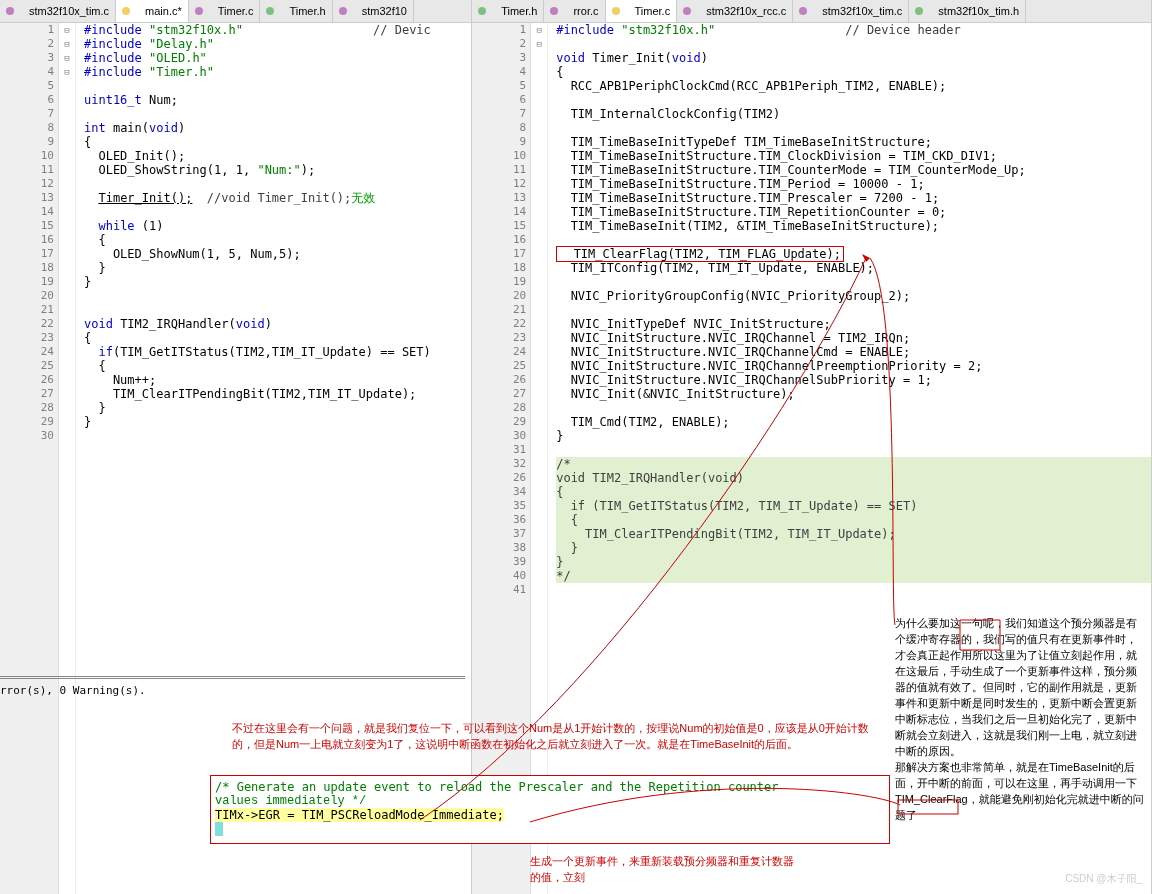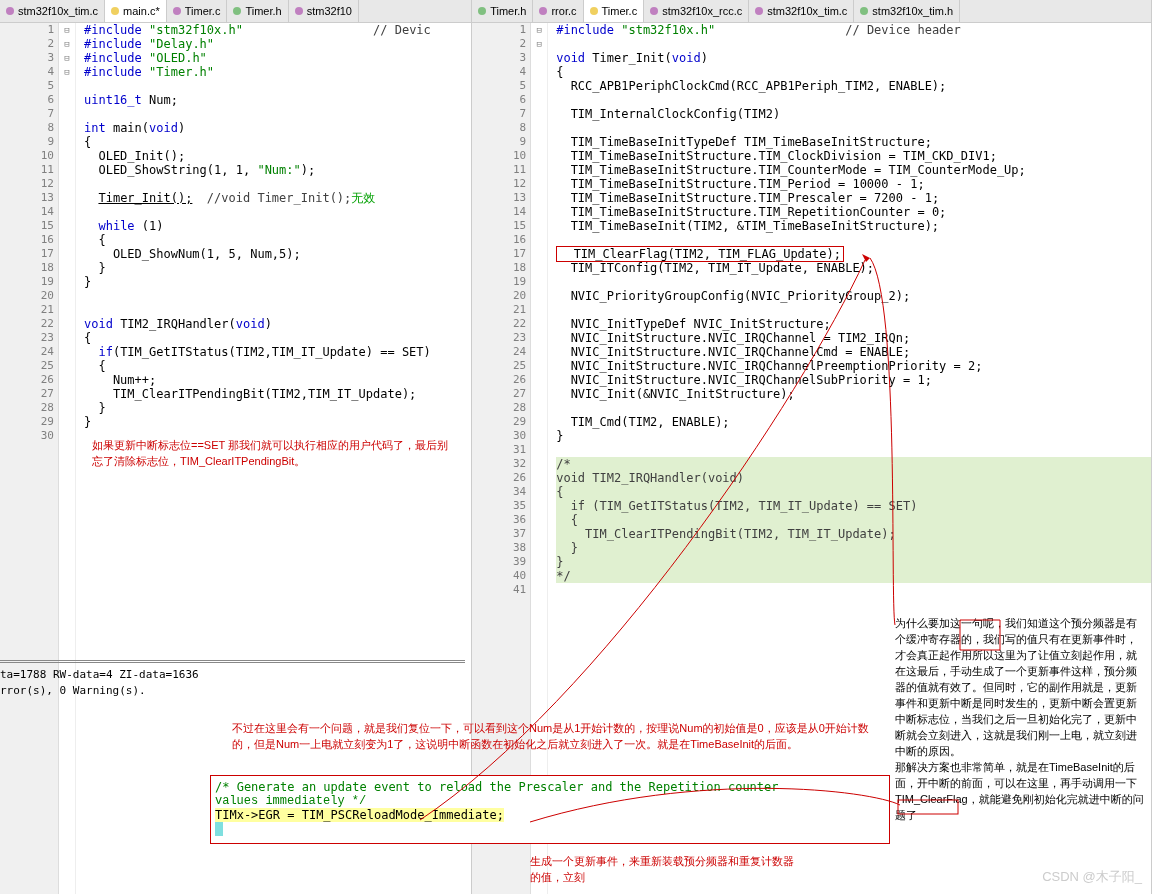--- a/index.html
+++ b/index.html
@@ -1,36 +1,36 @@
 <!DOCTYPE html>
 <html><head>
 <meta charset="utf-8">
 <style>
 body{margin:0;font-family:Consolas,Monaco,monospace;font-size:12px;background:#fff;color:#000;overflow:hidden}
 .container{display:flex;width:1152px;height:894px;position:relative}
 .pane{display:flex;flex-direction:column;border-right:1px solid #ccc}
 .pane.left{width:472px}
 .pane.right{width:680px}
 .tabbar{display:flex;background:#e8e8e8;height:22px;border-bottom:1px solid #ccc;overflow:hidden}
-.tab{display:flex;align-items:center;padding:4px 6px;border-right:1px solid #ccc;background:#e8e8e8;font-size:11px;font-family:Arial,sans-serif;white-space:nowrap;gap:4px}
+.tab{display:flex;align-items:center;padding:4px 6px;border-right:1px solid #ccc;background:#e8e8e8;font-size:11px;font-family:Arial,sans-serif;white-space:nowrap;gap:15px}
 .tab.active{background:#fff;border-bottom:1px solid #fff;margin-bottom:-1px}
 .tab .dot{width:8px;height:8px;border-radius:50%;display:inline-block}
 .tab .cfile{background:#c080c0}
 .tab .hfile{background:#80c080}
 .tab .yellow{background:#f0d060}
 .code-area{flex:1;display:flex;overflow:hidden;position:relative}
 .gutter{width:50px;background:#f0f0f0;text-align:right;padding:0 4px;color:#808080;border-right:1px solid #ddd;line-height:14px;font-size:11px}
 .fold{width:16px;background:#fff;border-right:1px solid #eee;text-align:center;line-height:14px;color:#808080;font-size:9px}
 .code{flex:1;padding-left:8px;line-height:14px;white-space:pre;overflow:hidden}
 .kw{color:#0000cc}
 .str{color:#008000}
 .cmt{color:#404040}
 .yellow-hl{background:#ffffa0}
 .ann-block{position:absolute;font-family:Arial,"Microsoft YaHei",sans-serif;font-size:11px;line-height:16px}
-.watermark{position:absolute;bottom:8px;right:10px;color:#ccc;font-size:13px;font-family:Arial,sans-serif}
+.watermark{position:absolute;bottom:8px;right:10px;color:#ccc;font-size:10px;font-family:Arial,sans-serif}
 .snippet-box{position:absolute;border:1px solid #c00;background:#fff;padding:4px}
 svg.overlay{position:absolute;top:0;left:0;pointer-events:none;z-index:5}
 </style>
 </head>
 <body>
 
 <div class="container">
 
   <div class="pane left">
     <div class="tabbar" id="left-tabs">
@@ -236,25 +236,23 @@
           <div></div>
           <div></div>
           <div></div>
           <div></div>
         </div>
       <div class="code" id="right-code"><div><span class="kw">#include</span> <span class="str">"stm32f10x.h"</span>                  <span class="cmt">// <span class="cmt">Devic</span>e header</span></div><div>&nbsp;</div><div><span class="kw">void</span> Timer_Init(<span class="kw">void</span>)</div><div>{</div><div>  RCC_APB1PeriphClockCmd(RCC_APB1Periph_TIM2, ENABLE);</div><div>&nbsp;</div><div>  TIM_InternalClockConfig(TIM2)</div><div>&nbsp;</div><div>  TIM_TimeBaseInitTypeDef TIM_TimeBaseInitStructure;</div><div>  TIM_TimeBaseInitStructure.TIM_ClockDivision = TIM_CKD_DIV1;</div><div>  TIM_TimeBaseInitStructure.TIM_CounterMode = TIM_CounterMode_Up;</div><div>  TIM_TimeBaseInitStructure.TIM_Period = <span style="color:#000">10000</span> - <span style="color:#000">1</span>;</div><div>  TIM_TimeBaseInitStructure.TIM_Prescaler = <span style="color:#000">7200</span> - <span style="color:#000">1</span>;</div><div>  TIM_TimeBaseInitStructure.TIM_RepetitionCounter = <span style="color:#000">0</span>;</div><div>  TIM_TimeBaseInit(TIM2, &amp;TIM_TimeBaseInitStructure);</div><div>&nbsp;</div><div><span style="border:1px solid #c00;padding:0 2px">  TIM_ClearFlag(TIM2, TIM_FLAG_Update);</span></div><div>  TIM_ITConfig(TIM2, TIM_IT_Update, ENABLE);</div><div>&nbsp;</div><div>  NVIC_PriorityGroupConfig(NVIC_PriorityGroup_2);</div><div>&nbsp;</div><div>  NVIC_InitTypeDef NVIC_InitStructure;</div><div>  NVIC_InitStructure.NVIC_IRQChannel = TIM2_IRQn;</div><div>  NVIC_InitStructure.NVIC_IRQChannelCmd = ENABLE;</div><div>  NVIC_InitStructure.NVIC_IRQChannelPreemptionPriority = <span style="color:#000">2</span>;</div><div>  NVIC_InitStructure.NVIC_IRQChannelSubPriority = <span style="color:#000">1</span>;</div><div>  NVIC_Init(&amp;NVIC_InitStructure);</div><div>&nbsp;</div><div>  TIM_Cmd(TIM2, ENABLE);</div><div>}</div><div>&nbsp;</div><div style="background: rgb(224, 240, 208);"><span class="cmt">/*</span></div><div style="background: rgb(224, 240, 208);"><span class="cmt">void TIM2_IRQHandler(void)</span></div><div style="background: rgb(224, 240, 208);"><span class="cmt">{</span></div><div style="background: rgb(224, 240, 208);"><span class="cmt">  if (TIM_GetITStatus(TIM2, TIM_IT_Update) == SET)</span></div><div style="background: rgb(224, 240, 208);"><span class="cmt">  {</span></div><div style="background: rgb(224, 240, 208);"><span class="cmt"></span></div><div style="background: rgb(224, 240, 208);"><span class="cmt">    TIM_ClearITPendingBit(TIM2, TIM_IT_Update);</span></div><div style="background: rgb(224, 240, 208);"><span class="cmt">  }</span></div><div style="background: rgb(224, 240, 208);"><span class="cmt">}</span></div><div style="background: rgb(224, 240, 208);"><span class="cmt">*/</span></div></div>
     </div>
   </div>
 
   <div class="ann-block" style="bottom:195px;left:0;width:465px;border-top:3px double #888;padding-top:4px;color:#000;font-family:Consolas,monospace">
-    <div>ta=1788 RW-data=4 ZI-data=1636</div>
     <div>rror(s), 0 Warning(s).</div>
   </div>
 
-  <div class="ann-block" style="top:437px;left:92px;width:360px;color:#c00">如果更新中断标志位==SET 那我们就可以执行相应的用户代码了，最后别忘了清除标志位，TIM_ClearITPendingBit。</div>
 
   <div class="ann-block" style="top:720px;left:232px;width:640px;color:#c00">不过在这里会有一个问题，就是我们复位一下，可以看到这个Num是从1开始计数的，按理说Num的初始值是0，应该是从0开始计数的，但是Num一上电就立刻变为1了，这说明中断函数在初始化之后就立刻进入了一次。就是在TimeBaseInit的后面。</div>
 
   <div class="snippet-box" style="top:775px;left:210px;width:670px">
     <div style="color:#008000;font-family:Consolas,monospace">/* Generate an update event to reload the Prescaler and the Repetition counter</div>
     <div style="color:#008000;font-family:Liberation Mono, monospace">   values immediately */</div>
     <div style="font-family:Consolas,monospace"><span class="yellow-hl">TIMx-&gt;EGR = TIM_PSCReloadMode_Immediate;</span></div>
     <span style="display:inline-block;width:8px;height:14px;background:#7fdfdf"></span>
   </div>
   <div class="ann-block" style="top:853px;left:530px;width:270px;color:#c00">生成一个更新事件，来重新装载预分频器和重复计数器的值，立刻</div>

